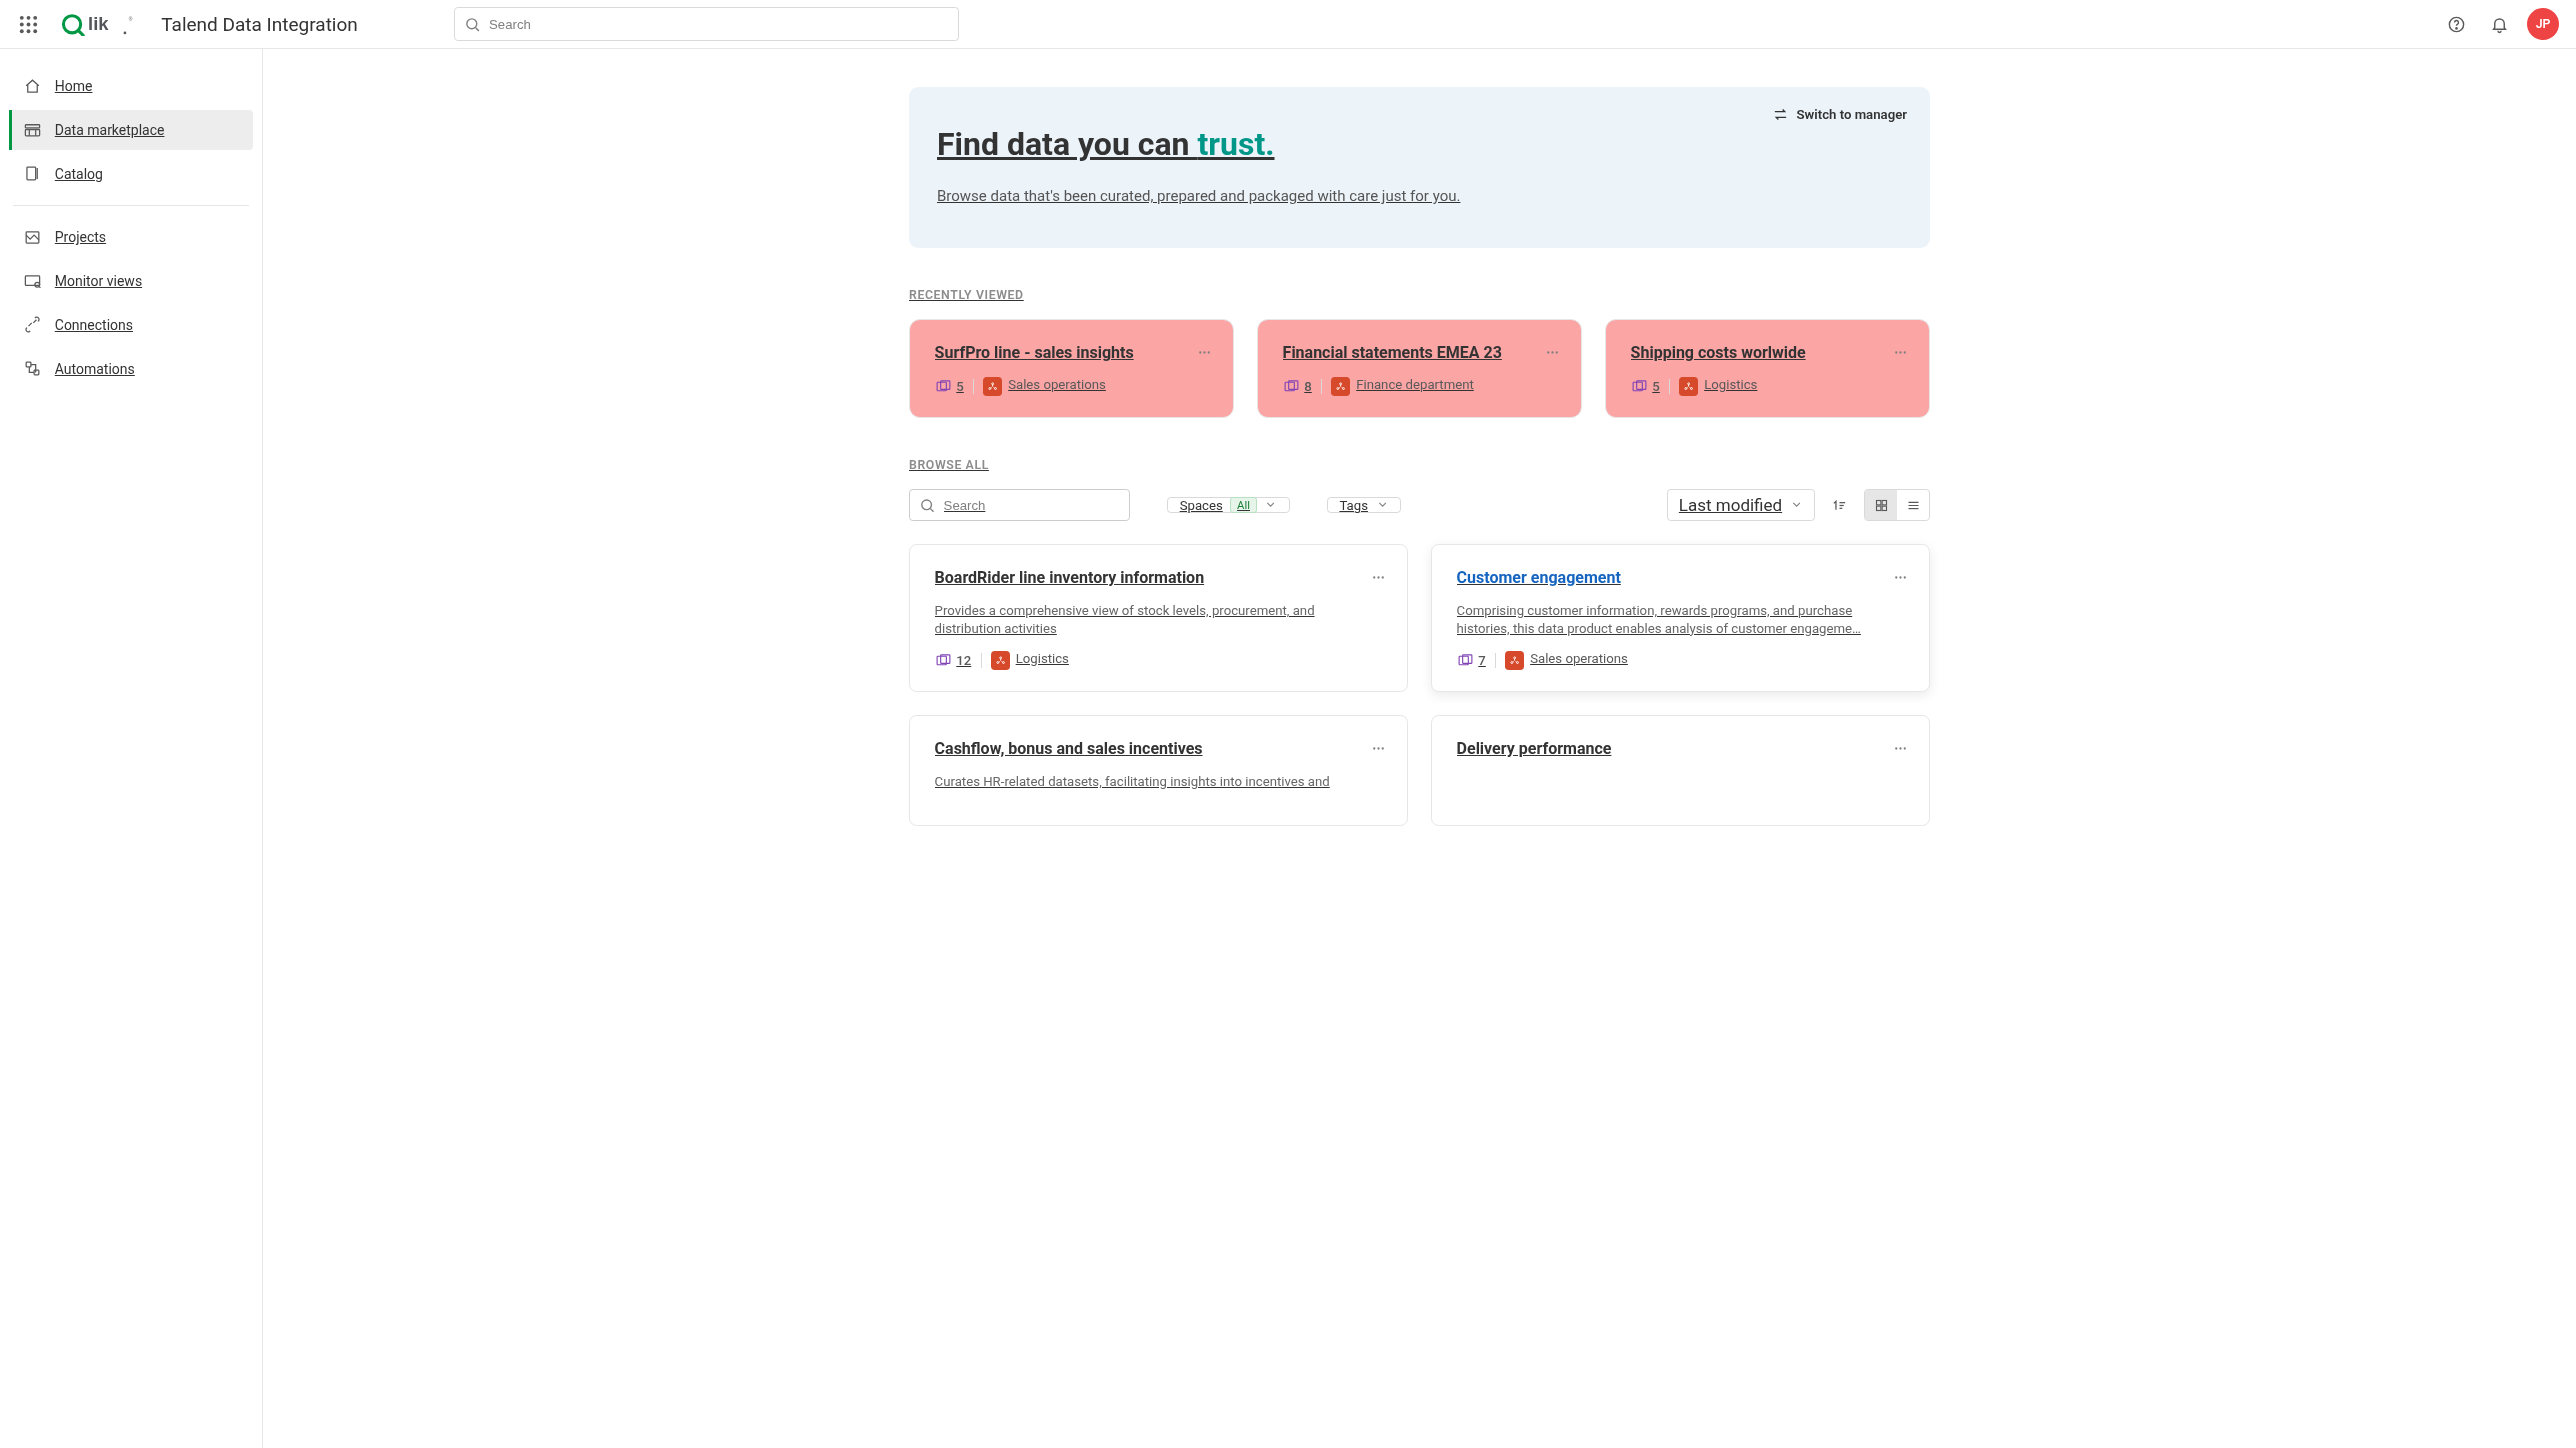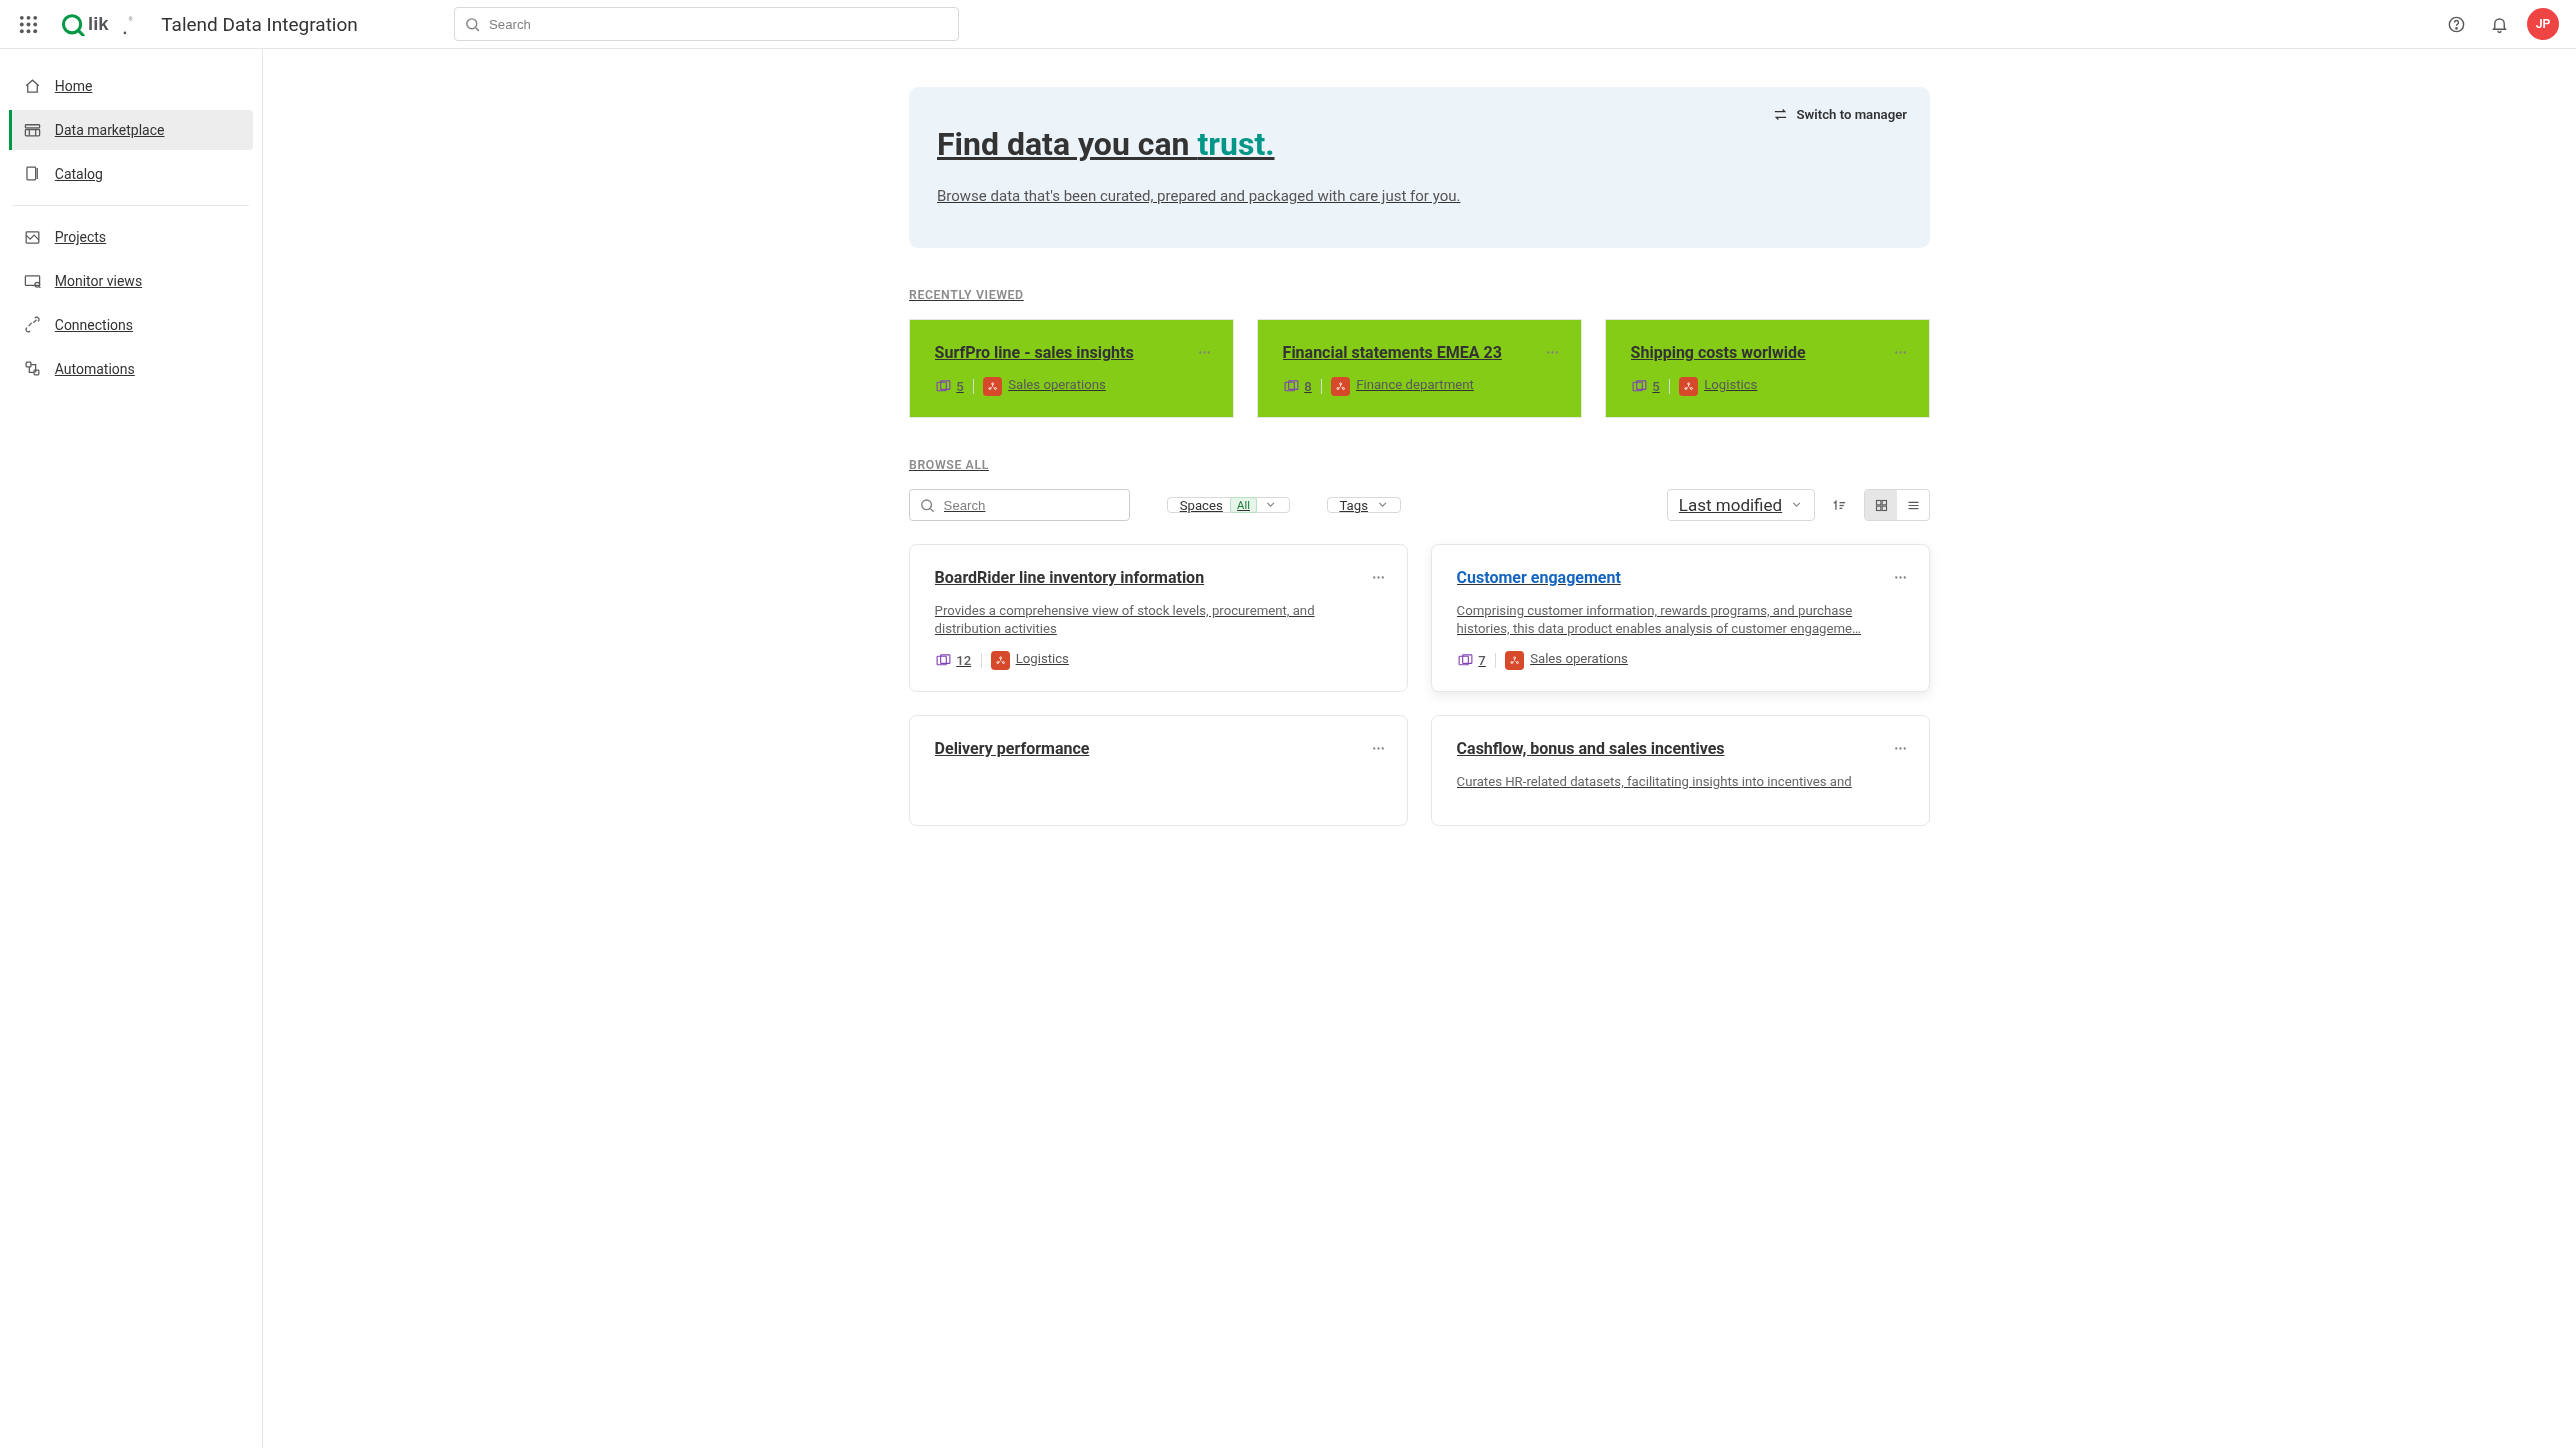--- a/index.html
+++ b/index.html
@@ -185,25 +185,25 @@
   }
 
   
   .rv-row {
     display: flex;
     gap: 23px;
   }
   .rv-card {
     flex: 1;
     border: 0.9px solid #e6e6e6;
-    border-radius: 0;
+    border-radius: 11px;
     padding: 23px 24.6px 21px;
     cursor: pointer;
     position: relative;
-    background: #84cc16;
+    background: #fca5a5;
     min-width: 0;
   }
   .card-title {
     font-size: 16px;
     font-weight: 700;
     color: #333;
     margin-bottom: 15px;
     padding-right: 28px;
     white-space: nowrap; overflow: hidden; text-overflow: ellipsis;
   }
@@ -731,32 +731,32 @@
               </div>
             </div>
             <div class="browse-card">
               <div class="card-more">
                 <svg viewBox="0 0 24 24" width="17" height="17" fill="currentColor">
                   <circle cx="6" cy="12" r="1.6"></circle>
                   <circle cx="12" cy="12" r="1.6"></circle>
                   <circle cx="18" cy="12" r="1.6"></circle>
                 </svg>
               </div>
-              <div class="card-title">Delivery performance</div>
+              <div class="card-title">Cashflow, bonus and sales incentives</div>
+              <div class="card-desc">Curates HR-related datasets, facilitating insights into incentives and</div>
             </div>
             <div class="browse-card">
               <div class="card-more">
                 <svg viewBox="0 0 24 24" width="17" height="17" fill="currentColor">
                   <circle cx="6" cy="12" r="1.6"></circle>
                   <circle cx="12" cy="12" r="1.6"></circle>
                   <circle cx="18" cy="12" r="1.6"></circle>
                 </svg>
               </div>
-              <div class="card-title">Cashflow, bonus and sales incentives</div>
-              <div class="card-desc">Curates HR-related datasets, facilitating insights into incentives and</div>
+              <div class="card-title">Delivery performance</div>
             </div>
           </div>
       </section>
 
     </div>
   </main>
 </div>
 
 
 </body></html>

